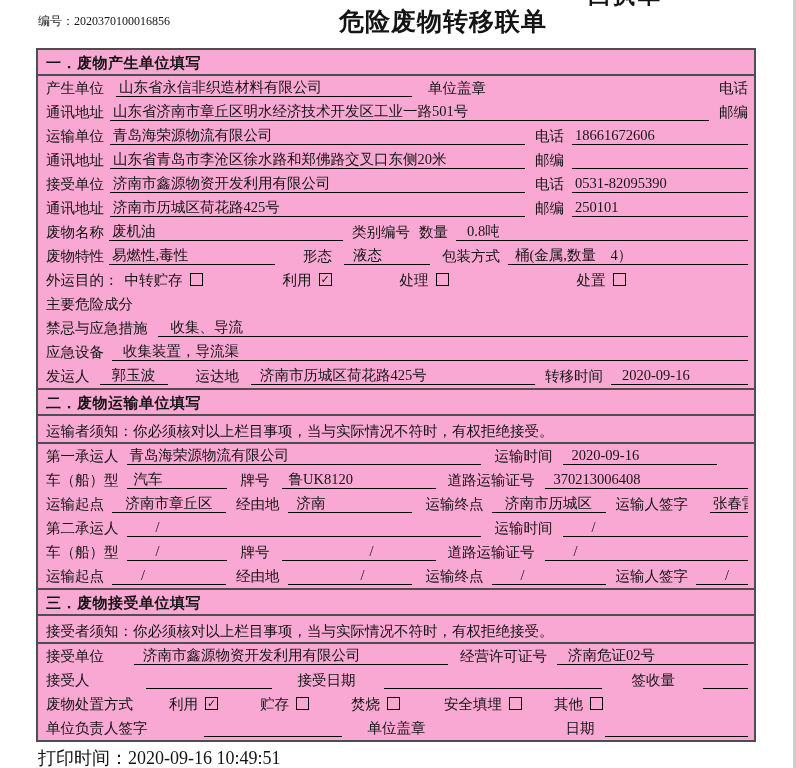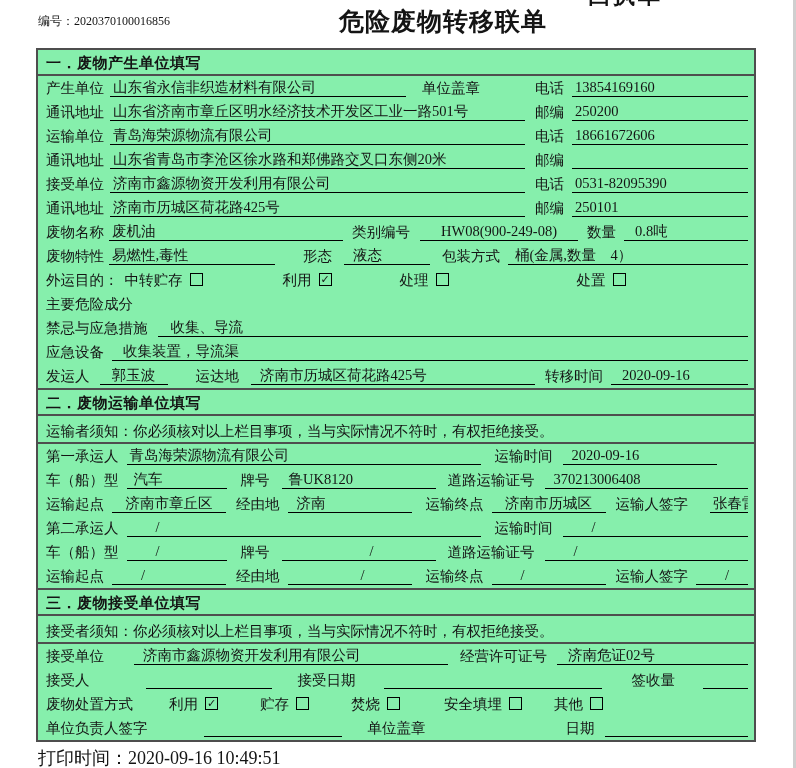--- a/index.html
+++ b/index.html
@@ -4,21 +4,21 @@
 <style>
   html,body{margin:0;padding:0;background:#fff;}
   .sheet{position:relative;width:796px;height:768px;background:#ffffff;overflow:hidden;
          font-family:"Liberation Serif","DejaVu Serif",serif;color:#141414;}
   .right-edge{position:absolute;right:0;top:0;width:3px;height:100%;background:#cfcfcf;}
   .serial{position:absolute;left:38px;top:13px;font-size:12px;white-space:nowrap;}
   .doc-title{position:absolute;left:90px;top:5px;width:706px;text-align:center;
              font-size:25px;font-weight:bold;letter-spacing:1px;}
   .corner{position:absolute;left:588px;top:0;width:86px;height:9px;overflow:hidden;}
   .corner-inner{font-weight:bold;font-size:22px;line-height:22px;margin-top:-15px;letter-spacing:3px;white-space:nowrap;}
-  .ftable{position:absolute;left:36px;top:48px;width:720px;border:2px solid #4e4e4e;background:#86efac;box-sizing:border-box;}
+  .ftable{position:absolute;left:36px;top:48px;width:720px;border:2px solid #4e4e4e;background:#f9a8d4;box-sizing:border-box;}
   .sec-h{box-sizing:border-box;height:26px;padding:4px 8px 0 8px;font-size:15px;font-weight:bold;
          border-bottom:2px solid #4e4e4e;letter-spacing:0.5px;}
   .sec-h.mid{border-top:2px solid #4e4e4e;height:28px;}
   .notice{box-sizing:border-box;height:28px;padding:6px 8px 0 8px;font-size:14.5px;border-bottom:2px solid #4e4e4e;white-space:nowrap;}
   .row{box-sizing:border-box;height:24px;padding:0 6px 3px 8px;display:flex;align-items:flex-end;
        font-size:14.5px;line-height:18px;white-space:nowrap;}
   .lbl{flex:none;}
   .val{flex:none;border-bottom:1px solid #000;padding:0 3px;overflow:hidden;min-height:18px;}
   .val.fill{flex:1;}
   .val.ctr{text-align:center;}
@@ -42,32 +42,30 @@
   <div class="corner">
     <div class="corner-inner">回执单</div>
   </div>
 
   <div class="ftable">
 
     <div class="sec-h">一．废物产生单位填写</div>
 
     <div class="row">
       <span class="lbl">产生单位</span>
-      <span class="val" style="width:290px;margin-left:6px">山东省永信非织造材料有限公司</span>
+      <span class="val" style="width:290px;margin-left:12px">山东省永信非织造材料有限公司</span>
       <span class="lbl" style="margin-left:16px">单位盖章</span>
       <span class="sp"></span>
       <span class="lbl">电话</span>
-      <span class="val" style="width:170px;margin-left:8px">13854169160</span>
     </div>
 
     <div class="row">
       <span class="lbl">通讯地址</span>
       <span class="val fill" style="margin-left:6px">山东省济南市章丘区明水经济技术开发区工业一路501号</span>
       <span class="lbl" style="margin-left:10px">邮编</span>
-      <span class="val" style="width:170px;margin-left:8px">250200</span>
     </div>
 
     <div class="row">
       <span class="lbl">运输单位</span>
       <span class="val fill" style="margin-left:6px">青岛海荣源物流有限公司</span>
       <span class="lbl" style="margin-left:10px">电话</span>
       <span class="val" style="width:170px;margin-left:8px">18661672606</span>
     </div>
 
     <div class="row">
@@ -88,21 +86,20 @@
       <span class="lbl">通讯地址</span>
       <span class="val fill" style="margin-left:6px">济南市历城区荷花路425号</span>
       <span class="lbl" style="margin-left:10px">邮编</span>
       <span class="val" style="width:170px;margin-left:8px">250101</span>
     </div>
 
     <div class="row">
       <span class="lbl">废物名称</span>
       <span class="val" style="width:228px;margin-left:5px">废机油</span>
       <span class="lbl" style="margin-left:9px">类别编号</span>
-      <span class="val ctr" style="width:152px;margin-left:10px">HW08(900-249-08)</span>
       <span class="lbl" style="margin-left:9px">数量</span>
       <span class="val fill" style="margin-left:8px;text-indent:8px">0.8吨</span>
     </div>
 
     <div class="row">
       <span class="lbl">废物特性</span>
       <span class="val" style="width:160px;margin-left:5px">易燃性,毒性</span>
       <span class="lbl" style="margin-left:28px">形态</span>
       <span class="val" style="width:80px;margin-left:12px;text-indent:6px">液态</span>
       <span class="lbl" style="margin-left:12px">包装方式</span>

